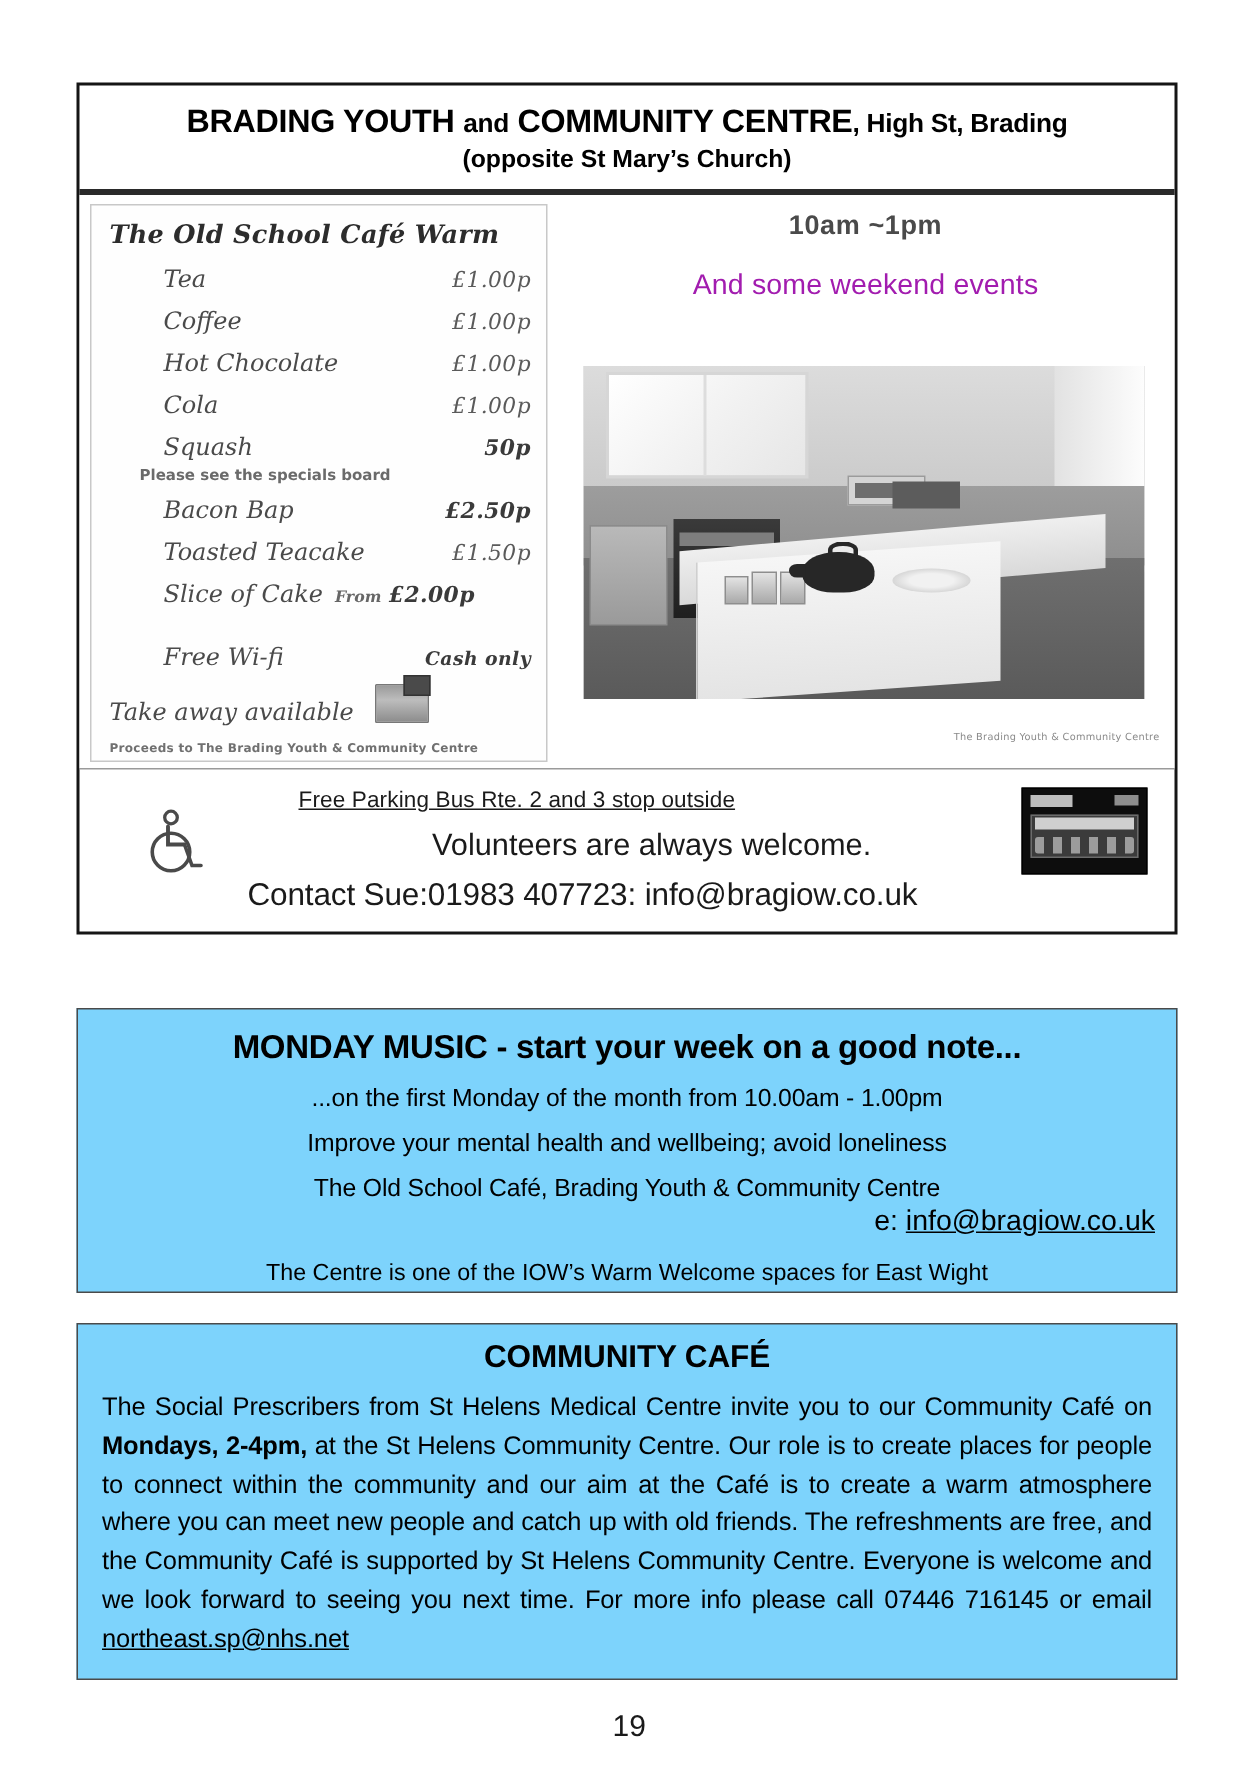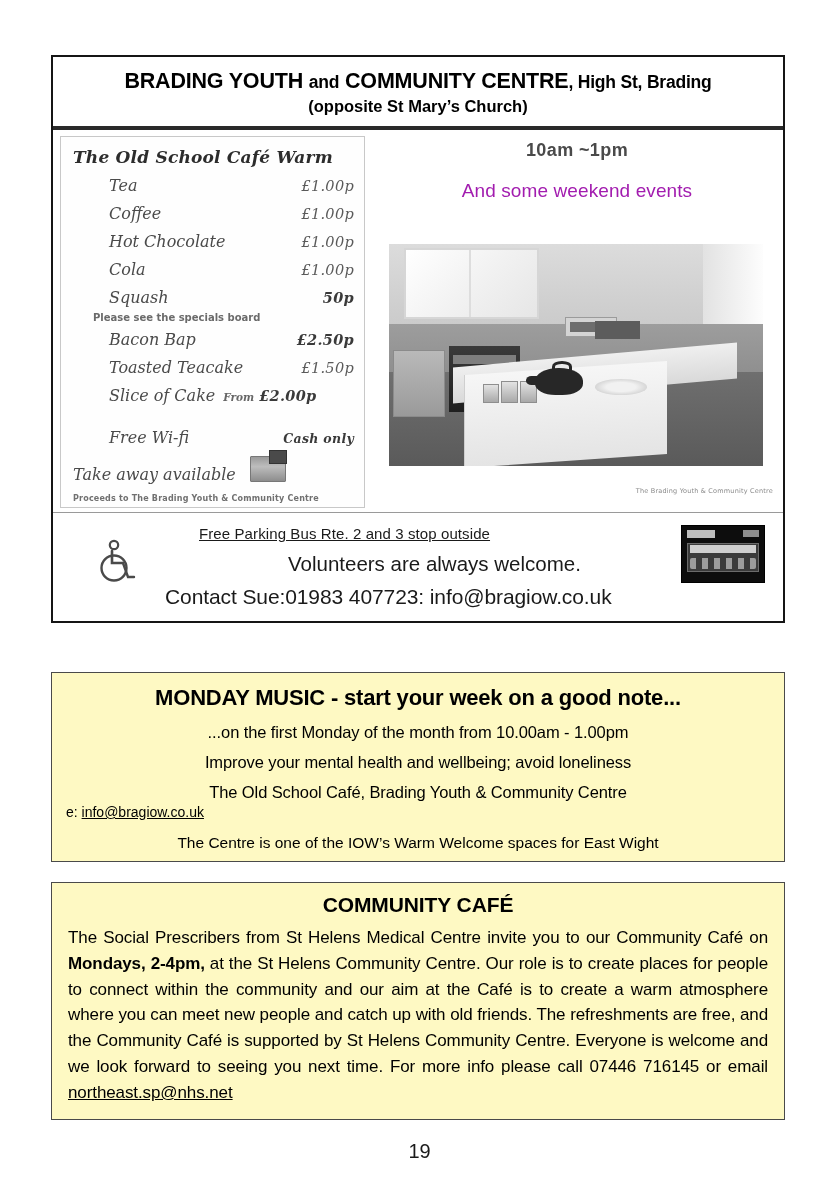--- a/index.html
+++ b/index.html
@@ -362,43 +362,43 @@
     position:absolute; right:6%; top:8%; width:20%; height:12%;
     background:#8e8e8e;
   }
 
   
   .infobox {
     position: absolute;
     left: 51px;
     width: 734px;
     border: 1.5px solid #4a4a4a;
-    background: #fef9c3;
+    background: #7dd3fc;
     box-sizing: border-box;
   }
   #monday-music-box { top: 672px; height: 190px; padding: 10px 14px 8px; }
   #community-cafe-box { top: 882px; height: 238px; padding: 8px 16px 8px; }
 
   .mm-title {
     text-align: center;
     font-size: 22px;
     font-weight: bold;
     letter-spacing: -0.2px;
     margin: 2px 0 12px;
   }
   .mm-line {
     text-align: center;
     font-size: 16.5px;
     margin: 0 0 11px;
     letter-spacing: -0.1px;
   }
   .mm-line.tight { margin-bottom: 2px; }
   .mm-email {
-    text-align: left;
-    font-size: 14px;
+    text-align: right;
+    font-size: 19px;
     margin: 0 0 14px;
   }
   .mm-email u { text-decoration: underline; }
   .mm-foot {
     text-align: center;
     font-size: 15.5px;
     margin: 0;
   }
 
   .cc-title {

